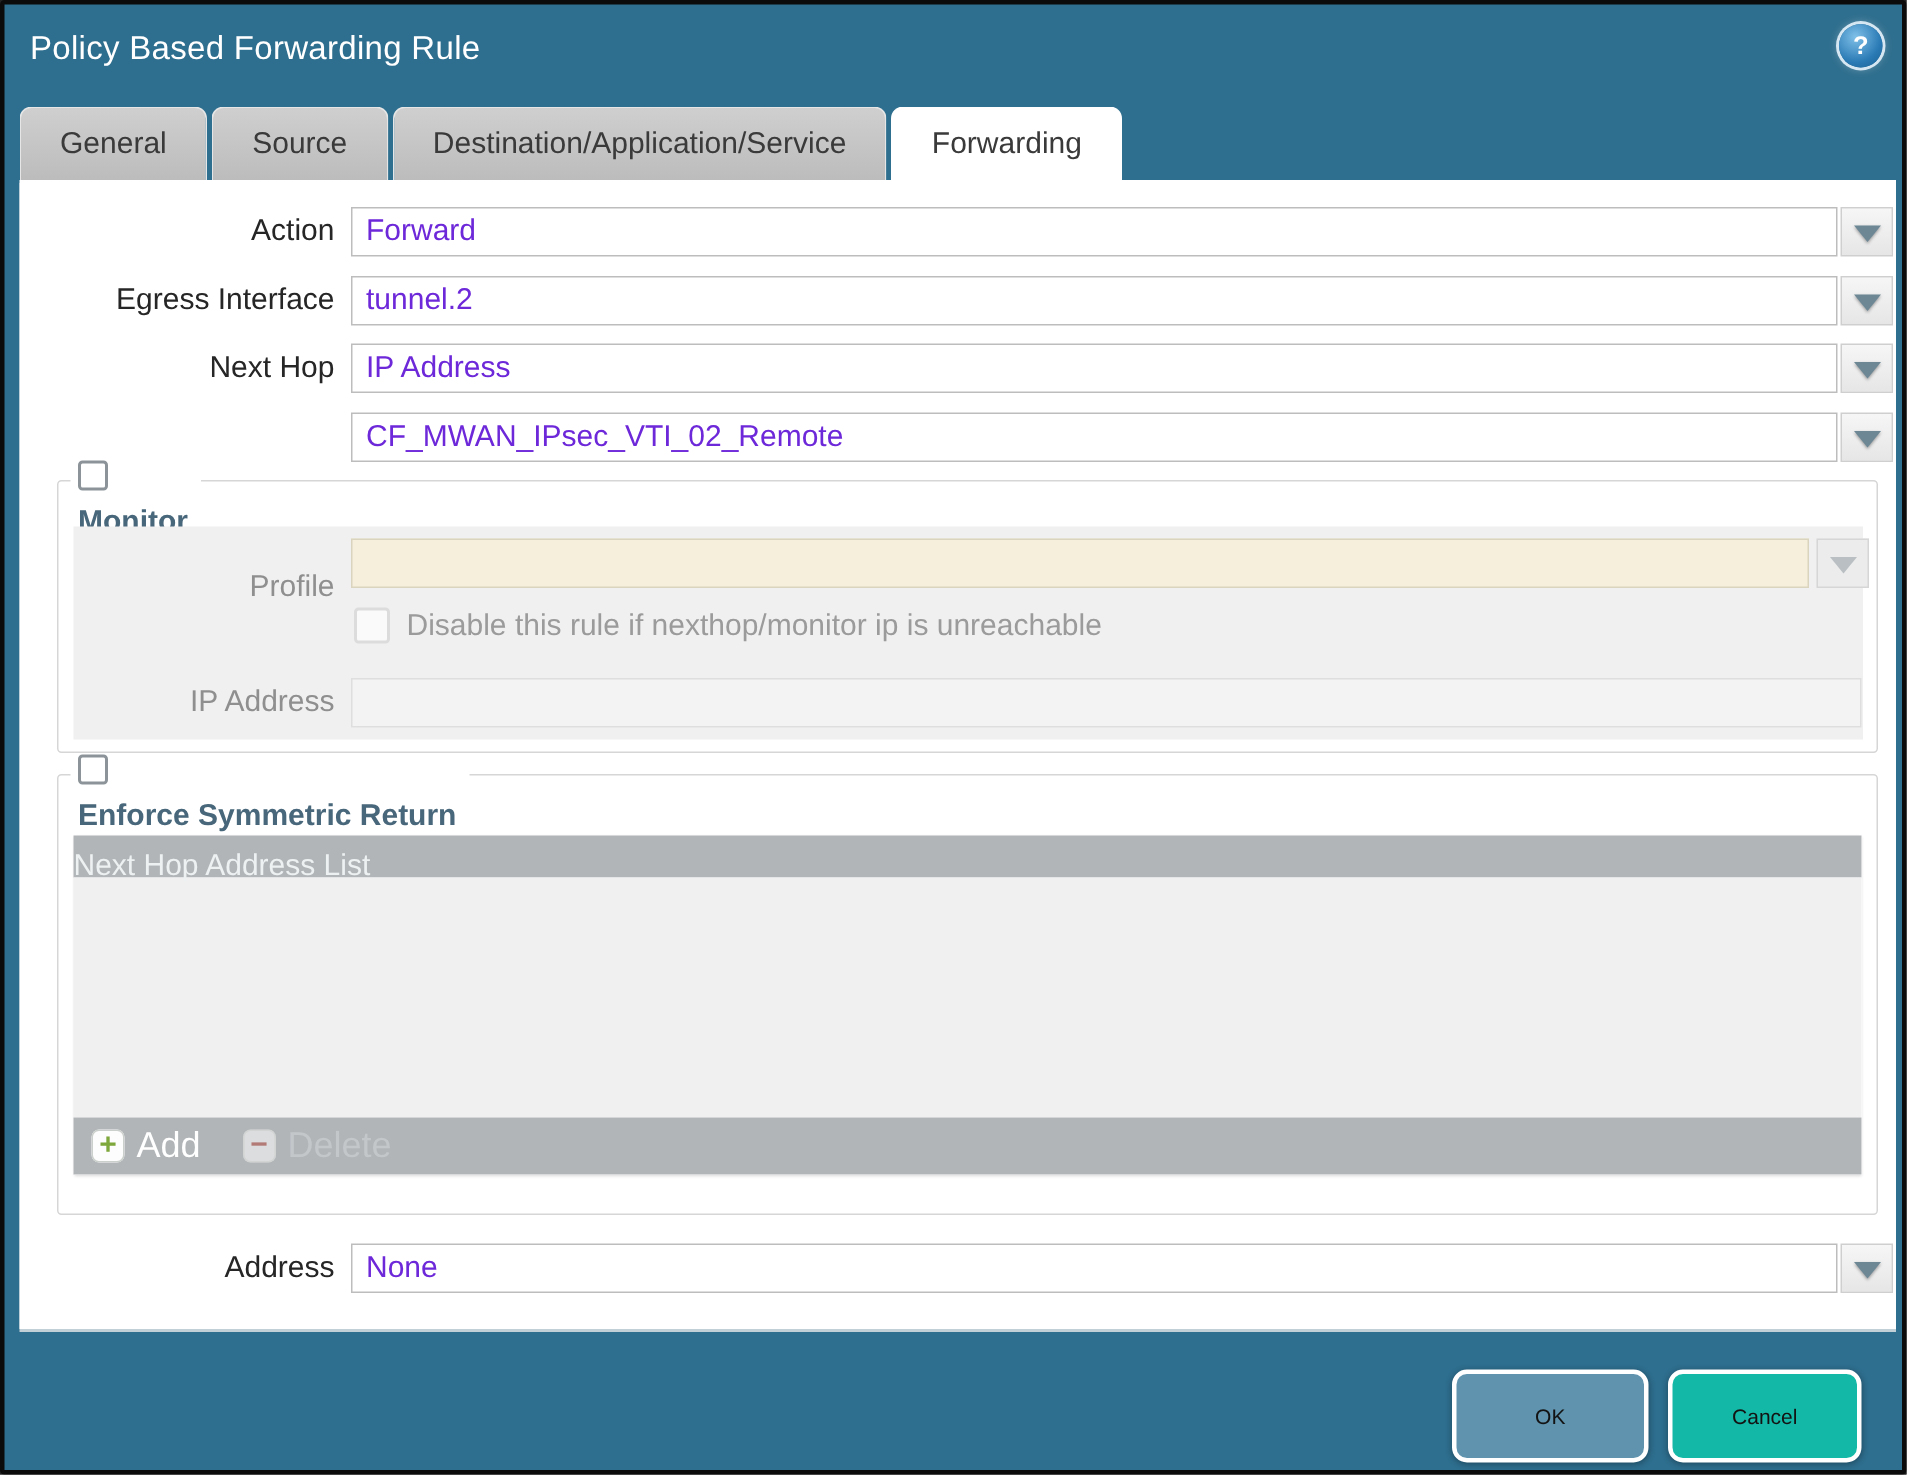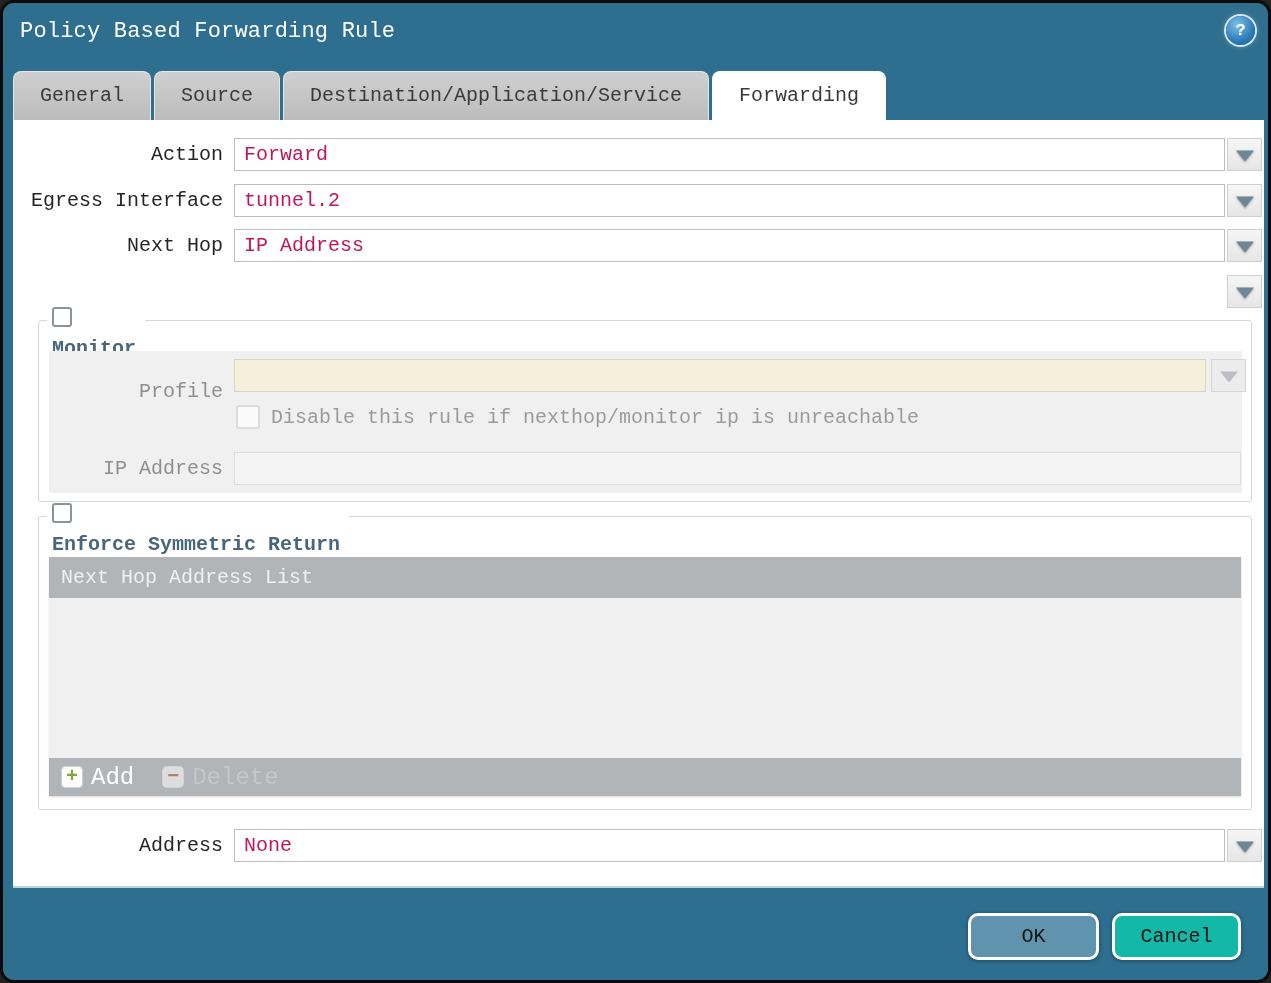--- a/index.html
+++ b/index.html
@@ -1,20 +1,20 @@
 <!DOCTYPE html>
 <html><head>
 <meta charset="utf-8">
 <style>
   html,body { margin:0; padding:0; background:#222; }
   * { box-sizing:border-box; }
   .dialog {
     position:relative; width:1271px; height:983px;
-    background:#2e6e8e; border:3px solid #0b0b0b; border-radius:14px;
-    font-family:Liberation Mono, monospace; overflow:hidden;
+    background:#2e6e8e; border:3px solid #0b0b0b; border-radius:3px;
+    font-family:Liberation Sans, sans-serif; overflow:hidden;
   }
   .title {
     position:absolute; left:17px; top:16px; color:#ffffff;
     font-size:22px; letter-spacing:.2px;
   }
   .help {
     position:absolute; right:13px; top:13px; width:29px; height:29px;
     border-radius:50%;
     background:radial-gradient(circle at 38% 30%, #7fc0e8, #2a7ab5 62%, #1b5f93);
     box-shadow:0 0 0 2px rgba(226,240,250,.92), 0 0 7px rgba(255,255,255,.45);
@@ -36,21 +36,21 @@
   }
   
   .frow { position:absolute; left:12px; width:100%; height:17px; }
   .flabel {
     position:absolute; left:0; top:0; width:198px; text-align:right;
     font-size:20px; color:#262626; line-height:33px;
   }
   .combo {
     position:absolute; left:209px; top:0; width:991px; height:33px;
     border:1px solid #bdbdbd; background:#fff; font-family:inherit;
-    font-size:20px; color:#be185d; padding:0 9px; outline:none;
+    font-size:20px; color:#6d28d9; padding:0 9px; outline:none;
   }
   .dd {
     position:absolute; left:1202px; top:0; width:35px; height:33px;
     background:linear-gradient(#f6f6f6,#e6e6e6); border:1px solid #cfcfcf;
     cursor:pointer;
   }
   .dd::after {
     content:""; position:absolute; left:50%; top:50%;
     transform:translate(-50%,-42%);
     border-left:9px solid transparent; border-right:9px solid transparent;
@@ -96,44 +96,44 @@
     position:absolute; left:222px; top:53px; font-size:20px; color:#9b9b9b;
     line-height:27px;
   }
   .ip-field {
     position:absolute; left:185px; top:101px; width:1007px; height:33px;
     background:#f3f3f3; border:1px solid #dedede;
   }
   
   .sym-table { position:absolute; left:10px; top:40px; width:1192px; box-shadow:0 1px 2px rgba(0,0,0,.15); }
   .sym-header {
-    height:41px; background:#b1b5b8; color:#eef1f2; font-size:20px;
-    line-height:41px; padding-left:12px;
+    height:28px; background:#b1b5b8; color:#eef1f2; font-size:20px;
+    line-height:41px; 
   }
   .sym-body { height:160px; background:#f0f0f1; }
   .sym-footer {
     height:38px; background:#b1b5b8; display:flex; align-items:center;
     gap:28px; padding-left:12px;
   }
   .tool-btn { display:flex; align-items:center; gap:8px; cursor:pointer; }
   .tool-btn .lbl { font-size:24px; color:#ffffff; }
   .icon-sq {
     width:22px; height:22px; background:#fdfdfd; border-radius:5px;
     text-align:center; line-height:21px; font-size:20px; font-weight:bold;
     box-shadow:inset 0 0 0 1px #ccd0cc;
   }
   .icon-plus { color:#7fa83c; }
   .tool-btn.disabled { cursor:default; }
   .tool-btn.disabled .lbl { color:#c3c7ca; }
   .tool-btn.disabled .icon-sq { background:rgba(253,253,253,.55); box-shadow:inset 0 0 0 1px rgba(200,204,200,.5); }
   .icon-minus { color:rgba(171,106,100,.85); }
   
   .fbtn {
-    position:absolute; top:910px; height:47px; border:3px solid #ffffff;
-    border-radius:10px; font-family:inherit; font-size:20px; color:#131313;
+    position:absolute; top:910px; height:62px; border:3px solid #ffffff;
+    border-radius:10px; font-family:inherit; font-size:14px; color:#131313;
     text-align:center; cursor:pointer;
     box-shadow:0 1px 4px rgba(0,0,0,.35);
   }
   .btn-ok { left:965px; width:131px; background:#5f93ae; }
   .btn-cancel { left:1109px; width:129px; background:#14b8a6; }
 </style>
 </head>
 <body>
 
 <div class="dialog">
@@ -162,20 +162,21 @@
       <div class="dd"><span></span></div>
     </div>
 
     <div class="frow" style="top:109px;">
       <div class="flabel">Next Hop</div>
       <input class="combo" readonly="" value="IP Address" style="">
       <div class="dd"><span></span></div>
     </div>
 
     <div class="frow" style="top:155px;">
+      <input class="combo" readonly="" value="CF_MWAN_IPsec_VTI_02_Remote" style="">
       <div class="dd"><span></span></div>
     </div>
 
     <div class="group group-monitor">
       <div class="legend">
         <div class="cb"></div>
         <div class="ltext">Monitor</div>
       </div>
       <div class="monitor-inner">
         <div class="mlabel" style="left:0; top:24px;">Profile</div>

